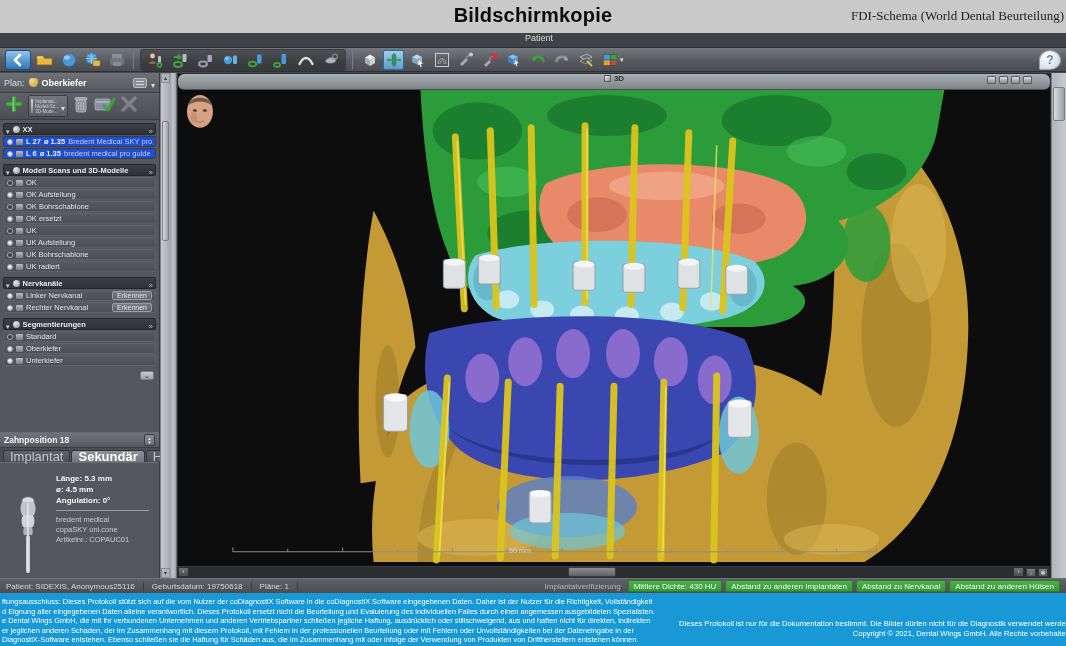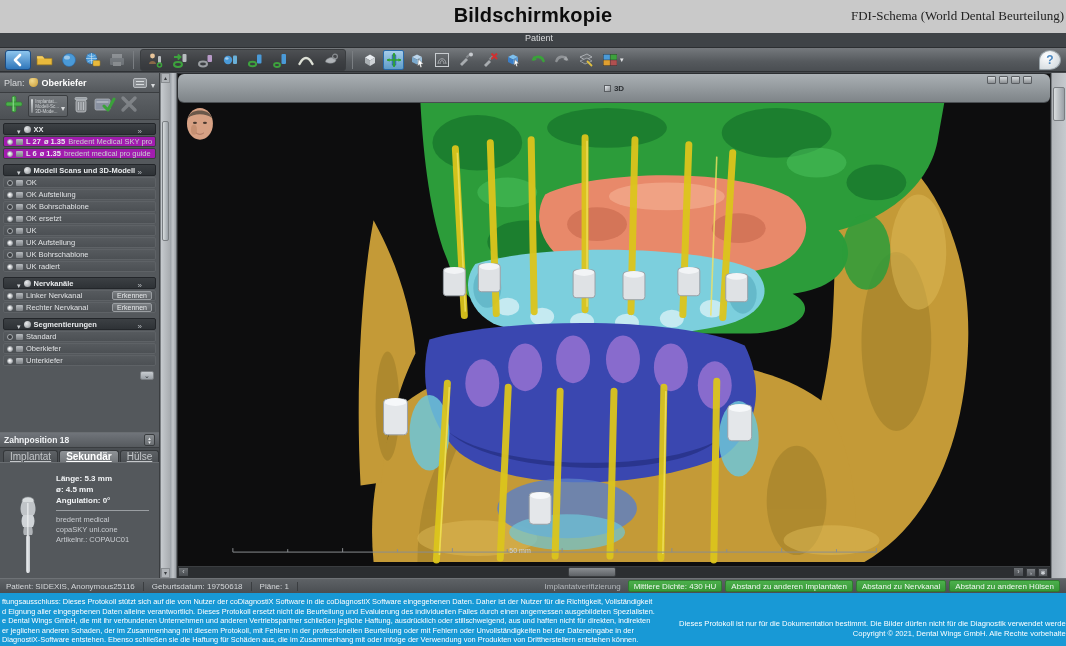--- a/index.html
+++ b/index.html
@@ -57,69 +57,69 @@
     display:flex; align-items:center; gap:4px; padding:0 4px; }
   .obj-dd { width:40px; height:22px; background:linear-gradient(#74787c,#5a5e62); border:1px solid #3a3d40;
     border-radius:2px; display:flex; align-items:center; padding:0 2px; gap:2px; }
   .obj-dd .bar { width:4px; height:14px; background:linear-gradient(#d8dcde,#8a8e92); border-radius:1px; }
   .obj-lines { display:flex; flex-direction:column; line-height:5px; }
   .obj-lines span { font-size:4.5px; color:#cfd2d5; white-space:nowrap; }
 
   .side-list { flex:1; padding:3px 3px 0 3px; overflow:hidden; }
   .sec { margin-bottom:5px; }
   .sec-h { height:12px; background:linear-gradient(#3c4044,#2e3236); border:1px solid #23262a; border-radius:2px;
-    display:flex; align-items:center; gap:3px; padding:0 13px; }
+    display:flex; align-items:center; gap:3px; padding:0 2px; }
   .tri::before { content:"▾"; font-size:7px; color:#cfd2d5; }
   .eye { width:7px; height:7px; border-radius:50%; background:radial-gradient(circle at 35% 35%,#e8eaec,#8a8e92); }
   .sec-title { flex:1; font-size:7.5px; font-weight:bold; color:#e8eaec; white-space:nowrap; overflow:hidden; }
   .chev::before { content:"»"; font-size:8px; color:#b8bcc0; }
   .srow { height:11px; margin-top:1px; background:linear-gradient(#565a5e,#4c5054); border:1px solid #5e6266;
     border-radius:2px; display:flex; align-items:center; gap:3px; padding:0 3px; }
-  .srow.dark { background:#a21caf; border-color:#3a3d40; }
+  .srow.dark { background:#1d4ed8; border-color:#3a3d40; }
   .dot { width:6px; height:6px; border-radius:50%; border:1px solid #a8acb0; background:#3a3d40; flex:none; }
   .dot.on { background:radial-gradient(circle at 35% 35%,#ffffff,#b0b4b8); }
   .mini { width:7px; height:6px; background:linear-gradient(#b8bcc0,#7a7e82); border-radius:1px; flex:none; }
   .srow-label { font-size:7.5px; color:#dfe1e3; white-space:nowrap; overflow:hidden; flex:1; }
   .srow.dark .srow-label { color:#c9ccd0; }
   .imp-len { font-size:7.5px; font-weight:bold; color:#e8eaec; white-space:nowrap; }
   .btn-erkennen { font-size:7px; color:#e8eaec; background:linear-gradient(#7a7e82,#5e6266);
     border:1px solid #9a9ea2; border-radius:2px; padding:0 4px; height:9px; line-height:8px; flex:none; }
   .scrolldown { height:10px; display:flex; justify-content:flex-end; padding-right:2px; }
   .scrolldown span { width:14px; height:9px; background:linear-gradient(#c8ccd0,#9aa0a6); border:1px solid #7a7e82;
     border-radius:2px; font-size:7px; line-height:7px; text-align:center; color:#2e3236; }
 
   .tooth-panel { height:146px; border-top:1px solid #6a6e72; background:#e5e5e5; }
   .tp-header { height:15px; background:linear-gradient(#70747a,#565a5e); display:flex; align-items:center;
     padding:0 4px; border-bottom:1px solid #3a3d40; }
   .tp-title { flex:1; font-size:8.5px; font-weight:bold; color:#f0f2f4; }
   .stepper { width:11px; height:12px; background:linear-gradient(#8a8e92,#6a6e72); border:1px solid #3a3d40;
     border-radius:2px; display:flex; flex-direction:column; align-items:center; justify-content:center; line-height:4px; }
   .stepper i { font-style:normal; font-size:5px; color:#e8eaec; }
   .tp-tabs { height:14px; display:flex; gap:1px; padding:2px 3px 0 3px; background:#4a4e52; }
-  .tab { font-size:10px; color:#c4c7ca; background:linear-gradient(#5e6266,#4c5054); border:1px solid #34373a;
-    border-bottom:none; border-radius:3px 3px 0 0; padding:0 6px; line-height:11px;text-decoration:underline; }
+  .tab { font-size:13px; color:#c4c7ca; background:linear-gradient(#5e6266,#4c5054); border:1px solid #34373a;
+    border-bottom:none; border-radius:3px 3px 0 0; padding:0 6px; line-height:11px; }
   .tab.active { background:linear-gradient(#8e9296,#74787c); color:#fff; font-weight:bold; }
   .tp-body { display:flex; padding:6px 4px 0 6px; gap:6px; border-top:1px solid #6a6e72; height:116px; background:#54585c; }
   .tp-pic { width:44px; display:flex; justify-content:center; padding-top:26px; }
   .tp-info { flex:1; padding-top:4px; }
   .tp-bold { font-size:8px; font-weight:bold; color:#f2f4f6; line-height:11px; white-space:nowrap; }
   .tp-sep { height:1px; background:#9a9ea2; margin:4px 6px 4px 0; }
   .tp-norm { font-size:7.5px; color:#c9ccd0; line-height:10px; white-space:nowrap; }
 
   .side-scroll { width:10px; background:linear-gradient(90deg,#c6cace,#a8acb0); border-left:1px solid #7a7e82; position:relative; }
   .side-scroll .sc-up,.side-scroll .sc-dn { position:absolute; left:0; right:0; height:10px; background:#b0b4b8;
     border:1px solid #8a8e92; font-size:6px; text-align:center; line-height:8px; color:#3a3d40; }
   .side-scroll .sc-up { top:0; } .side-scroll .sc-dn { bottom:0; }
   .side-scroll .sc-handle { position:absolute; top:48px; left:1px; right:1px; height:120px;
     background:linear-gradient(90deg,#d8dcde,#9aa0a6); border:1px solid #7a7e82; border-radius:2px; }
   .splitter { width:7px; background:linear-gradient(90deg,#9aa0a6,#c2c6ca,#9aa0a6); border-right:1px solid #6a6e72; }
 
   
   .viewport { flex:1; display:flex; flex-direction:column; background:#0f0f10; border:1px solid #2c2f32; }
-  .vp-title { height:29px; background:linear-gradient(#aab0b4,#7e8488); display:flex; align-items:center;
+  .vp-title { height:16px; background:linear-gradient(#aab0b4,#7e8488); display:flex; align-items:flex-start;
     justify-content:center; position:relative; border-bottom:1px solid #4a4e52;border-radius:6px; }
   .vp-title-label { font-size:8px; font-weight:bold; color:#2c3034; display:flex; align-items:center; gap:3px; }
   .vp-cube { width:7px; height:7px; background:linear-gradient(135deg,#e8ecf0,#8a8e92); border:1px solid #5a5e62; }
   .vp-mini-icons { position:absolute; right:18px; top:2px; display:flex; gap:3px; }
   .vp-mini-icons b { width:9px; height:8px; background:linear-gradient(#d8dcde,#8a8e92); border:1px solid #5a5e62; border-radius:1px; }
   .vp-canvas { flex:1; position:relative; overflow:hidden; }
   .vp-canvas svg.skull { position:absolute; inset:0; width:100%; height:100%; }
   .scale-label { position:absolute; left:38%; bottom:12px; font-size:7px; color:#cfd2d5; }
   .vp-hscroll { height:11px; background:#2b2e31; border-top:1px solid #3a3d40; display:flex; align-items:center; }
   .hs-arrow { width:11px; height:10px; background:linear-gradient(#6a6e72,#4a4e52); border:1px solid #2c2f32;

